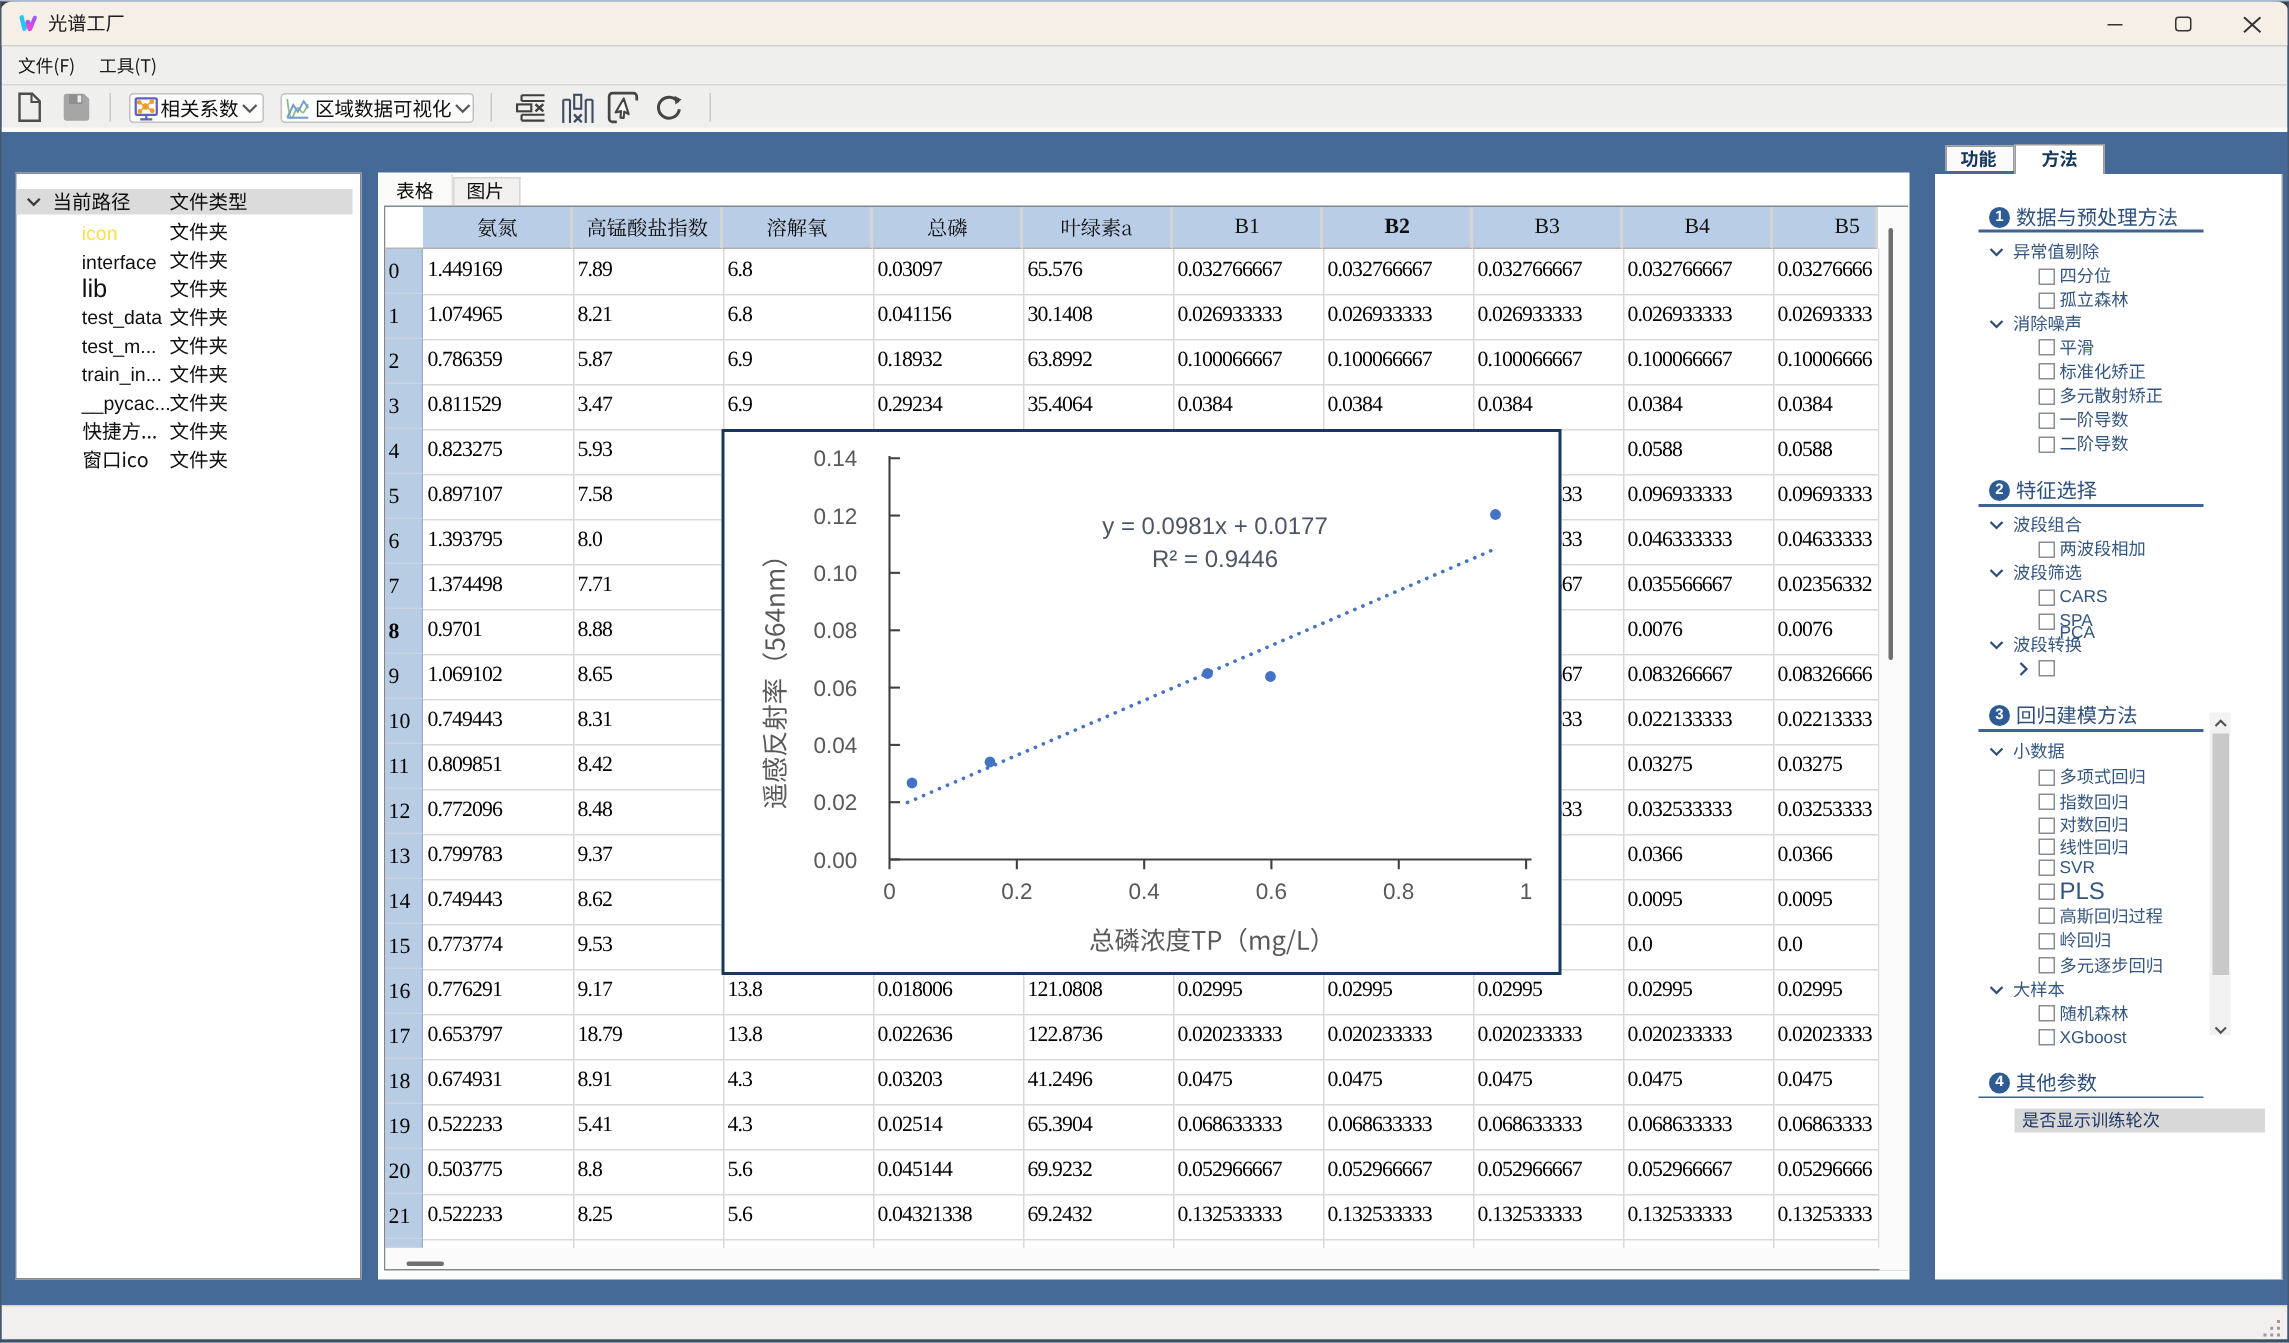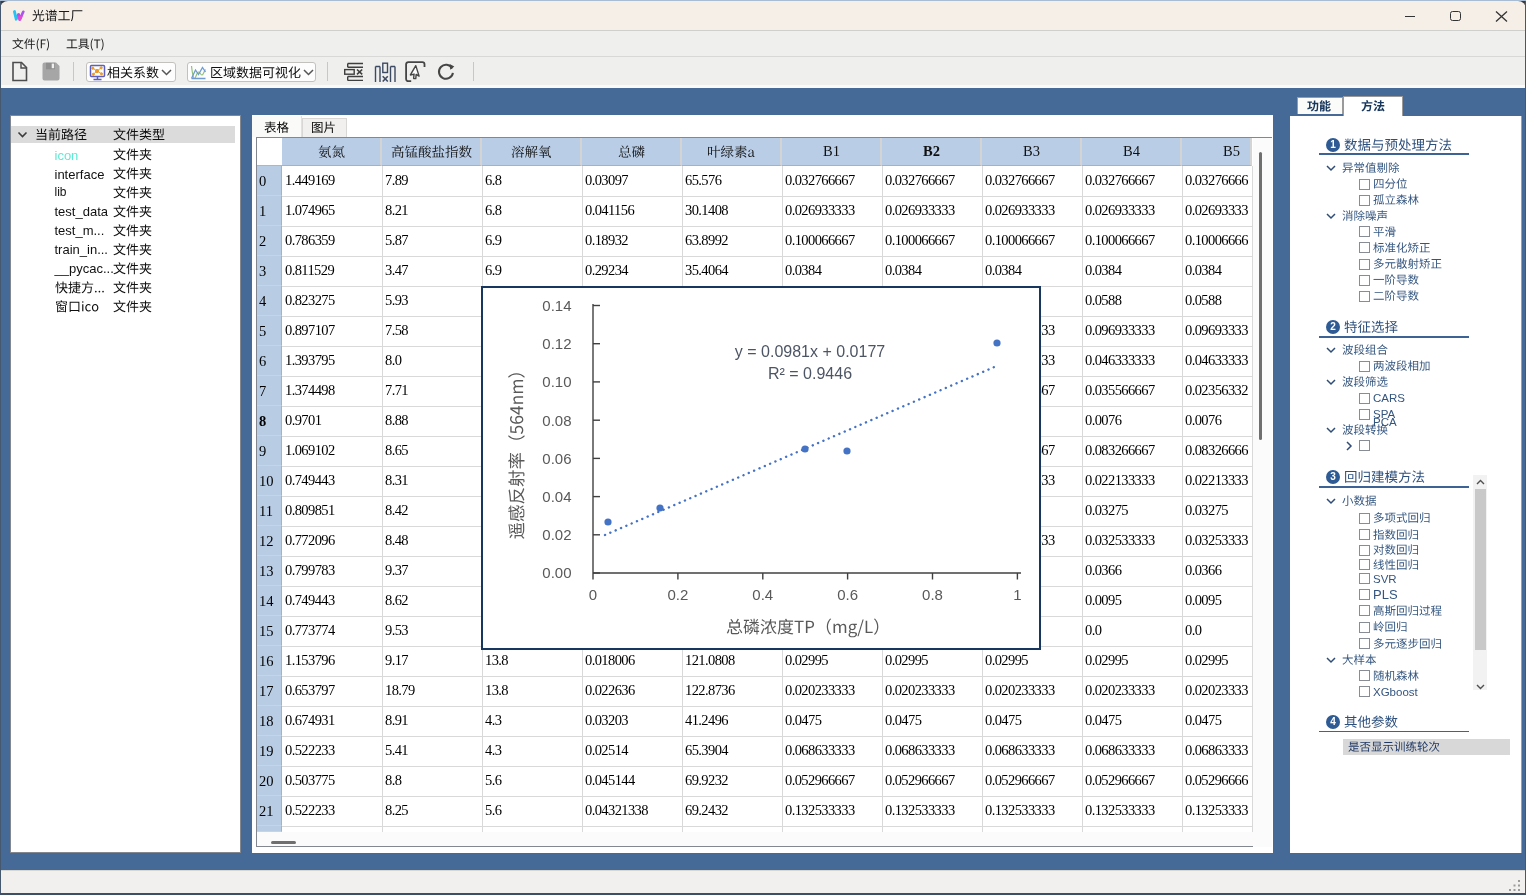--- a/index.html
+++ b/index.html
@@ -173,41 +173,41 @@
 <div style="position:absolute;left:113.0px;top:127.4px;">
     <svg width="53" height="17" style="position:absolute;overflow:visible">
       <g fill="#101010" transform="translate(0,12.3) scale(0.013000)">
         <path transform="translate(0,0)" d="M423 -823C453 -774 485 -707 497 -666L580 -693C566 -734 531 -799 501 -847ZM50 -664V-590H206C265 -438 344 -307 447 -200C337 -108 202 -40 36 7C51 25 75 60 83 78C250 24 389 -48 502 -146C615 -46 751 28 915 73C928 52 950 20 967 4C807 -36 671 -107 560 -201C661 -304 738 -432 796 -590H954V-664ZM504 -253C410 -348 336 -462 284 -590H711C661 -455 592 -344 504 -253Z"></path>
         <path transform="translate(1000,0)" d="M317 -341V-268H604V80H679V-268H953V-341H679V-562H909V-635H679V-828H604V-635H470C483 -680 494 -728 504 -775L432 -790C409 -659 367 -530 309 -447C327 -438 359 -420 373 -409C400 -451 425 -504 446 -562H604V-341ZM268 -836C214 -685 126 -535 32 -437C45 -420 67 -381 75 -363C107 -397 137 -437 167 -480V78H239V-597C277 -667 311 -741 339 -815Z"></path>
         <path transform="translate(2000,0)" d="M746 -822C722 -780 679 -719 645 -680L706 -657C742 -693 787 -746 824 -797ZM181 -789C223 -748 268 -689 287 -650L354 -683C334 -722 287 -779 244 -818ZM460 -839V-645H72V-576H400C318 -492 185 -422 53 -391C69 -376 90 -348 101 -329C237 -369 372 -448 460 -547V-379H535V-529C662 -466 812 -384 892 -332L929 -394C849 -442 706 -516 582 -576H933V-645H535V-839ZM463 -357C458 -318 452 -282 443 -249H67V-179H416C366 -85 265 -23 46 11C60 28 79 60 85 80C334 36 445 -47 498 -172C576 -31 714 49 916 80C925 59 946 27 963 10C781 -11 647 -74 574 -179H936V-249H523C531 -283 537 -319 542 -357Z"></path>
         <path transform="translate(3000,0)" d="M635 -783V-448H704V-783ZM822 -834V-387C822 -374 818 -370 802 -369C787 -368 737 -368 680 -370C691 -350 701 -321 705 -301C776 -301 825 -302 855 -314C885 -325 893 -344 893 -386V-834ZM388 -733V-595H264V-601V-733ZM67 -595V-528H189C178 -461 145 -393 59 -340C73 -330 98 -302 108 -288C210 -351 248 -441 259 -528H388V-313H459V-528H573V-595H459V-733H552V-799H100V-733H195V-602V-595ZM467 -332V-221H151V-152H467V-25H47V45H952V-25H544V-152H848V-221H544V-332Z"></path>
       </g>
     </svg>
   </div>
-<div class="abs" style="left:54.5px;top:148.6px;font-size:13px;color:#5eead4;line-height:13px">icon</div>
+<div class="abs" style="left:54.5px;top:148.6px;font-size:13px;color:#fde047;line-height:13px">icon</div>
 <div style="position:absolute;left:113.0px;top:147.4px;">
     <svg width="40" height="17" style="position:absolute;overflow:visible">
       <g fill="#101010" transform="translate(0,12.3) scale(0.013000)">
         <path transform="translate(0,0)" d="M423 -823C453 -774 485 -707 497 -666L580 -693C566 -734 531 -799 501 -847ZM50 -664V-590H206C265 -438 344 -307 447 -200C337 -108 202 -40 36 7C51 25 75 60 83 78C250 24 389 -48 502 -146C615 -46 751 28 915 73C928 52 950 20 967 4C807 -36 671 -107 560 -201C661 -304 738 -432 796 -590H954V-664ZM504 -253C410 -348 336 -462 284 -590H711C661 -455 592 -344 504 -253Z"></path>
         <path transform="translate(1000,0)" d="M317 -341V-268H604V80H679V-268H953V-341H679V-562H909V-635H679V-828H604V-635H470C483 -680 494 -728 504 -775L432 -790C409 -659 367 -530 309 -447C327 -438 359 -420 373 -409C400 -451 425 -504 446 -562H604V-341ZM268 -836C214 -685 126 -535 32 -437C45 -420 67 -381 75 -363C107 -397 137 -437 167 -480V78H239V-597C277 -667 311 -741 339 -815Z"></path>
         <path transform="translate(2000,0)" d="M178 -574C214 -513 249 -432 260 -381L331 -402C319 -453 283 -532 245 -592ZM737 -595C712 -536 666 -450 629 -397L689 -378C727 -427 775 -506 811 -573ZM464 -839V-690H90V-617H463C461 -523 455 -440 440 -366H58V-291H420C371 -146 267 -46 46 15C63 31 85 61 93 80C335 10 446 -108 498 -276C576 -99 708 21 905 75C916 55 937 24 954 8C770 -35 641 -142 570 -291H942V-366H520C534 -441 540 -525 542 -617H908V-690H543L544 -839Z"></path>
       </g>
     </svg>
   </div>
 <div class="abs" style="left:54.5px;top:167.5px;font-size:13px;color:#101010;line-height:13px">interface</div>
 <div style="position:absolute;left:113.0px;top:166.3px;">
     <svg width="40" height="17" style="position:absolute;overflow:visible">
       <g fill="#101010" transform="translate(0,12.3) scale(0.013000)">
         <path transform="translate(0,0)" d="M423 -823C453 -774 485 -707 497 -666L580 -693C566 -734 531 -799 501 -847ZM50 -664V-590H206C265 -438 344 -307 447 -200C337 -108 202 -40 36 7C51 25 75 60 83 78C250 24 389 -48 502 -146C615 -46 751 28 915 73C928 52 950 20 967 4C807 -36 671 -107 560 -201C661 -304 738 -432 796 -590H954V-664ZM504 -253C410 -348 336 -462 284 -590H711C661 -455 592 -344 504 -253Z"></path>
         <path transform="translate(1000,0)" d="M317 -341V-268H604V80H679V-268H953V-341H679V-562H909V-635H679V-828H604V-635H470C483 -680 494 -728 504 -775L432 -790C409 -659 367 -530 309 -447C327 -438 359 -420 373 -409C400 -451 425 -504 446 -562H604V-341ZM268 -836C214 -685 126 -535 32 -437C45 -420 67 -381 75 -363C107 -397 137 -437 167 -480V78H239V-597C277 -667 311 -741 339 -815Z"></path>
         <path transform="translate(2000,0)" d="M178 -574C214 -513 249 -432 260 -381L331 -402C319 -453 283 -532 245 -592ZM737 -595C712 -536 666 -450 629 -397L689 -378C727 -427 775 -506 811 -573ZM464 -839V-690H90V-617H463C461 -523 455 -440 440 -366H58V-291H420C371 -146 267 -46 46 15C63 31 85 61 93 80C335 10 446 -108 498 -276C576 -99 708 21 905 75C916 55 937 24 954 8C770 -35 641 -142 570 -291H942V-366H520C534 -441 540 -525 542 -617H908V-690H543L544 -839Z"></path>
       </g>
     </svg>
   </div>
-<div class="abs" style="left:54.5px;top:186.4px;font-size:12px;color:#101010;line-height:13px">lib</div>
+<div class="abs" style="left:54.5px;top:186.4px;font-size:17px;color:#101010;line-height:13px">lib</div>
 <div style="position:absolute;left:113.0px;top:185.2px;">
     <svg width="40" height="17" style="position:absolute;overflow:visible">
       <g fill="#101010" transform="translate(0,12.3) scale(0.013000)">
         <path transform="translate(0,0)" d="M423 -823C453 -774 485 -707 497 -666L580 -693C566 -734 531 -799 501 -847ZM50 -664V-590H206C265 -438 344 -307 447 -200C337 -108 202 -40 36 7C51 25 75 60 83 78C250 24 389 -48 502 -146C615 -46 751 28 915 73C928 52 950 20 967 4C807 -36 671 -107 560 -201C661 -304 738 -432 796 -590H954V-664ZM504 -253C410 -348 336 -462 284 -590H711C661 -455 592 -344 504 -253Z"></path>
         <path transform="translate(1000,0)" d="M317 -341V-268H604V80H679V-268H953V-341H679V-562H909V-635H679V-828H604V-635H470C483 -680 494 -728 504 -775L432 -790C409 -659 367 -530 309 -447C327 -438 359 -420 373 -409C400 -451 425 -504 446 -562H604V-341ZM268 -836C214 -685 126 -535 32 -437C45 -420 67 -381 75 -363C107 -397 137 -437 167 -480V78H239V-597C277 -667 311 -741 339 -815Z"></path>
         <path transform="translate(2000,0)" d="M178 -574C214 -513 249 -432 260 -381L331 -402C319 -453 283 -532 245 -592ZM737 -595C712 -536 666 -450 629 -397L689 -378C727 -427 775 -506 811 -573ZM464 -839V-690H90V-617H463C461 -523 455 -440 440 -366H58V-291H420C371 -146 267 -46 46 15C63 31 85 61 93 80C335 10 446 -108 498 -276C576 -99 708 21 905 75C916 55 937 24 954 8C770 -35 641 -142 570 -291H942V-366H520C534 -441 540 -525 542 -617H908V-690H543L544 -839Z"></path>
       </g>
     </svg>
   </div>
 <div class="abs" style="left:54.5px;top:205.3px;font-size:13px;color:#101010;line-height:13px">test_data</div>
@@ -604,21 +604,21 @@
 <div class="abs" style="left:285.0px;top:623.0px;width:95.5px;font-family:&quot;Liberation Serif&quot;,serif;font-size:14.5px;letter-spacing:-0.6px;color:#000;line-height:15px;overflow:hidden;white-space:nowrap">0.773774</div>
 <div class="abs" style="left:385.0px;top:623.0px;width:95.5px;font-family:&quot;Liberation Serif&quot;,serif;font-size:14.5px;letter-spacing:-0.6px;color:#000;line-height:15px;overflow:hidden;white-space:nowrap">9.53</div>
 <div class="abs" style="left:485.0px;top:623.0px;width:95.5px;font-family:&quot;Liberation Serif&quot;,serif;font-size:14.5px;letter-spacing:-0.6px;color:#000;line-height:15px;overflow:hidden;white-space:nowrap">7.1</div>
 <div class="abs" style="left:585.0px;top:623.0px;width:95.5px;font-family:&quot;Liberation Serif&quot;,serif;font-size:14.5px;letter-spacing:-0.6px;color:#000;line-height:15px;overflow:hidden;white-space:nowrap">0.0</div>
 <div class="abs" style="left:685.0px;top:623.0px;width:95.5px;font-family:&quot;Liberation Serif&quot;,serif;font-size:14.5px;letter-spacing:-0.6px;color:#000;line-height:15px;overflow:hidden;white-space:nowrap">44.2</div>
 <div class="abs" style="left:785.0px;top:623.0px;width:95.5px;font-family:&quot;Liberation Serif&quot;,serif;font-size:14.5px;letter-spacing:-0.6px;color:#000;line-height:15px;overflow:hidden;white-space:nowrap">0.0</div>
 <div class="abs" style="left:885.0px;top:623.0px;width:95.5px;font-family:&quot;Liberation Serif&quot;,serif;font-size:14.5px;letter-spacing:-0.6px;color:#000;line-height:15px;overflow:hidden;white-space:nowrap">0.0</div>
 <div class="abs" style="left:985.0px;top:623.0px;width:95.5px;font-family:&quot;Liberation Serif&quot;,serif;font-size:14.5px;letter-spacing:-0.6px;color:#000;line-height:15px;overflow:hidden;white-space:nowrap">0.0</div>
 <div class="abs" style="left:1085.0px;top:623.0px;width:95.5px;font-family:&quot;Liberation Serif&quot;,serif;font-size:14.5px;letter-spacing:-0.6px;color:#000;line-height:15px;overflow:hidden;white-space:nowrap">0.0</div>
 <div class="abs" style="left:1185.0px;top:623.0px;width:67.0px;font-family:&quot;Liberation Serif&quot;,serif;font-size:14.5px;letter-spacing:-0.6px;color:#000;line-height:15px;overflow:hidden;white-space:nowrap">0.0</div>
-<div class="abs" style="left:285.0px;top:653.0px;width:95.5px;font-family:&quot;Liberation Serif&quot;,serif;font-size:14.5px;letter-spacing:-0.6px;color:#000;line-height:15px;overflow:hidden;white-space:nowrap">1.153796</div>
+<div class="abs" style="left:285.0px;top:653.0px;width:95.5px;font-family:&quot;Liberation Serif&quot;,serif;font-size:14.5px;letter-spacing:-0.6px;color:#000;line-height:15px;overflow:hidden;white-space:nowrap">0.776291</div>
 <div class="abs" style="left:385.0px;top:653.0px;width:95.5px;font-family:&quot;Liberation Serif&quot;,serif;font-size:14.5px;letter-spacing:-0.6px;color:#000;line-height:15px;overflow:hidden;white-space:nowrap">9.17</div>
 <div class="abs" style="left:485.0px;top:653.0px;width:95.5px;font-family:&quot;Liberation Serif&quot;,serif;font-size:14.5px;letter-spacing:-0.6px;color:#000;line-height:15px;overflow:hidden;white-space:nowrap">13.8</div>
 <div class="abs" style="left:585.0px;top:653.0px;width:95.5px;font-family:&quot;Liberation Serif&quot;,serif;font-size:14.5px;letter-spacing:-0.6px;color:#000;line-height:15px;overflow:hidden;white-space:nowrap">0.018006</div>
 <div class="abs" style="left:685.0px;top:653.0px;width:95.5px;font-family:&quot;Liberation Serif&quot;,serif;font-size:14.5px;letter-spacing:-0.6px;color:#000;line-height:15px;overflow:hidden;white-space:nowrap">121.0808</div>
 <div class="abs" style="left:785.0px;top:653.0px;width:95.5px;font-family:&quot;Liberation Serif&quot;,serif;font-size:14.5px;letter-spacing:-0.6px;color:#000;line-height:15px;overflow:hidden;white-space:nowrap">0.02995</div>
 <div class="abs" style="left:885.0px;top:653.0px;width:95.5px;font-family:&quot;Liberation Serif&quot;,serif;font-size:14.5px;letter-spacing:-0.6px;color:#000;line-height:15px;overflow:hidden;white-space:nowrap">0.02995</div>
 <div class="abs" style="left:985.0px;top:653.0px;width:95.5px;font-family:&quot;Liberation Serif&quot;,serif;font-size:14.5px;letter-spacing:-0.6px;color:#000;line-height:15px;overflow:hidden;white-space:nowrap">0.02995</div>
 <div class="abs" style="left:1085.0px;top:653.0px;width:95.5px;font-family:&quot;Liberation Serif&quot;,serif;font-size:14.5px;letter-spacing:-0.6px;color:#000;line-height:15px;overflow:hidden;white-space:nowrap">0.02995</div>
 <div class="abs" style="left:1185.0px;top:653.0px;width:67.0px;font-family:&quot;Liberation Serif&quot;,serif;font-size:14.5px;letter-spacing:-0.6px;color:#000;line-height:15px;overflow:hidden;white-space:nowrap">0.02995</div>
 <div class="abs" style="left:285.0px;top:683.0px;width:95.5px;font-family:&quot;Liberation Serif&quot;,serif;font-size:14.5px;letter-spacing:-0.6px;color:#000;line-height:15px;overflow:hidden;white-space:nowrap">0.653797</div>
@@ -1037,21 +1037,21 @@
         <path transform="translate(0,0)" d="M54 -54 70 18C162 -10 282 -46 398 -80L387 -144C264 -109 137 -74 54 -54ZM704 -780C754 -756 817 -717 849 -689L893 -736C861 -763 797 -800 748 -822ZM72 -423C86 -430 110 -436 232 -452C188 -387 149 -337 130 -317C99 -280 76 -255 54 -251C63 -232 74 -197 78 -182C99 -194 133 -204 384 -255C382 -270 382 -298 384 -318L185 -282C261 -372 337 -482 401 -592L338 -630C319 -593 297 -555 275 -519L148 -506C208 -591 266 -699 309 -804L239 -837C199 -717 126 -589 104 -556C82 -522 65 -499 47 -494C56 -474 68 -438 72 -423ZM887 -349C847 -286 793 -228 728 -178C712 -231 698 -295 688 -367L943 -415L931 -481L679 -434C674 -476 669 -520 666 -566L915 -604L903 -670L662 -634C659 -701 658 -770 658 -842H584C585 -767 587 -694 591 -623L433 -600L445 -532L595 -555C598 -509 603 -464 608 -421L413 -385L425 -317L617 -353C629 -270 645 -195 666 -133C581 -76 483 -31 381 0C399 17 418 44 428 62C522 29 611 -14 691 -66C732 24 786 77 857 77C926 77 949 44 963 -68C946 -75 922 -91 907 -108C902 -19 892 4 865 4C821 4 784 -37 753 -110C832 -170 900 -241 950 -319Z"></path>
         <path transform="translate(1000,0)" d="M172 -840V79H247V-840ZM80 -650C73 -569 55 -459 28 -392L87 -372C113 -445 131 -560 137 -642ZM254 -656C283 -601 313 -528 323 -483L379 -512C368 -554 337 -625 307 -679ZM334 -27V44H949V-27H697V-278H903V-348H697V-556H925V-628H697V-836H621V-628H497C510 -677 522 -730 532 -782L459 -794C436 -658 396 -522 338 -435C356 -427 390 -410 405 -400C431 -443 454 -496 474 -556H621V-348H409V-278H621V-27Z"></path>
         <path transform="translate(2000,0)" d="M374 -500H618V-271H374ZM303 -568V-204H692V-568ZM82 -799V79H159V25H839V79H919V-799ZM159 -46V-724H839V-46Z"></path>
         <path transform="translate(3000,0)" d="M91 -718V-230H165V-718ZM294 -839V-442C294 -260 274 -93 111 30C129 41 157 68 170 84C346 -51 368 -239 368 -442V-839ZM451 -750V-678H835V-428H481V-354H835V-80H431V-6H835V64H911V-750Z"></path>
       </g>
     </svg>
   </div>
 <div class="abs" style="left:1358.5px;top:573.0px;width:11px;height:11px;border:1.5px solid #878c95;background:#fff"></div>
 <div class="abs" style="left:1373px;top:572.8px;font-size:11.5px;color:#33557f;line-height:12px">SVR</div>
 <div class="abs" style="left:1358.5px;top:589.0px;width:11px;height:11px;border:1.5px solid #878c95;background:#fff"></div>
-<div class="abs" style="left:1373px;top:588.8px;font-size:13px;color:#33557f;line-height:12px">PLS</div>
+<div class="abs" style="left:1373px;top:588.8px;font-size:16px;color:#33557f;line-height:12px">PLS</div>
 <div class="abs" style="left:1358.5px;top:605.0px;width:11px;height:11px;border:1.5px solid #878c95;background:#fff"></div>
 <div style="position:absolute;left:1373.0px;top:603.9px;">
     <svg width="70" height="15" style="position:absolute;overflow:visible">
       <g fill="#33557f" transform="translate(0,10.9) scale(0.011500)">
         <path transform="translate(0,0)" d="M286 -559H719V-468H286ZM211 -614V-413H797V-614ZM441 -826 470 -736H59V-670H937V-736H553C542 -768 527 -810 513 -843ZM96 -357V79H168V-294H830V1C830 12 825 16 813 16C801 16 754 17 711 15C720 31 731 54 735 72C799 72 842 72 869 63C896 53 905 37 905 0V-357ZM281 -235V21H352V-29H706V-235ZM352 -179H638V-85H352Z"></path>
         <path transform="translate(1000,0)" d="M179 -143C152 -80 104 -16 52 27C70 37 99 59 112 71C163 24 218 -51 251 -123ZM316 -114C350 -73 389 -17 406 18L468 -16C450 -51 410 -104 376 -142ZM387 -829V-707H204V-829H135V-707H53V-640H135V-231H38V-164H536V-231H457V-640H529V-707H457V-829ZM204 -640H387V-548H204ZM204 -488H387V-394H204ZM204 -333H387V-231H204ZM567 -736V-390C567 -232 552 -78 435 47C453 60 476 79 489 95C617 -41 637 -206 637 -389V-434H785V81H856V-434H961V-504H637V-688C748 -711 870 -745 954 -784L893 -839C818 -800 683 -761 567 -736Z"></path>
         <path transform="translate(2000,0)" d="M374 -500H618V-271H374ZM303 -568V-204H692V-568ZM82 -799V79H159V25H839V79H919V-799ZM159 -46V-724H839V-46Z"></path>
         <path transform="translate(3000,0)" d="M91 -718V-230H165V-718ZM294 -839V-442C294 -260 274 -93 111 30C129 41 157 68 170 84C346 -51 368 -239 368 -442V-839ZM451 -750V-678H835V-428H481V-354H835V-80H431V-6H835V64H911V-750Z"></path>
         <path transform="translate(4000,0)" d="M79 -774C135 -722 199 -649 227 -602L290 -646C259 -693 193 -763 137 -813ZM381 -477C432 -415 493 -327 521 -275L584 -313C555 -365 492 -449 441 -510ZM262 -465H50V-395H188V-133C143 -117 91 -72 37 -14L89 57C140 -12 189 -71 222 -71C245 -71 277 -37 319 -11C389 33 473 43 597 43C693 43 870 38 941 34C942 11 955 -27 964 -47C867 -37 716 -28 599 -28C487 -28 402 -36 336 -76C302 -96 281 -116 262 -128ZM720 -837V-660H332V-589H720V-192C720 -174 713 -169 693 -168C673 -167 603 -167 530 -170C541 -148 553 -115 557 -93C651 -93 712 -94 747 -107C783 -119 796 -141 796 -192V-589H935V-660H796V-837Z"></path>
         <path transform="translate(5000,0)" d="M532 -733H834V-549H532ZM462 -798V-484H907V-798ZM448 -209V-144H644V-13H381V53H963V-13H718V-144H919V-209H718V-330H941V-396H425V-330H644V-209ZM361 -826C287 -792 155 -763 43 -744C52 -728 62 -703 65 -687C112 -693 162 -702 212 -712V-558H49V-488H202C162 -373 93 -243 28 -172C41 -154 59 -124 67 -103C118 -165 171 -264 212 -365V78H286V-353C320 -311 360 -257 377 -229L422 -288C402 -311 315 -401 286 -426V-488H411V-558H286V-729C333 -740 377 -753 413 -768Z"></path>

